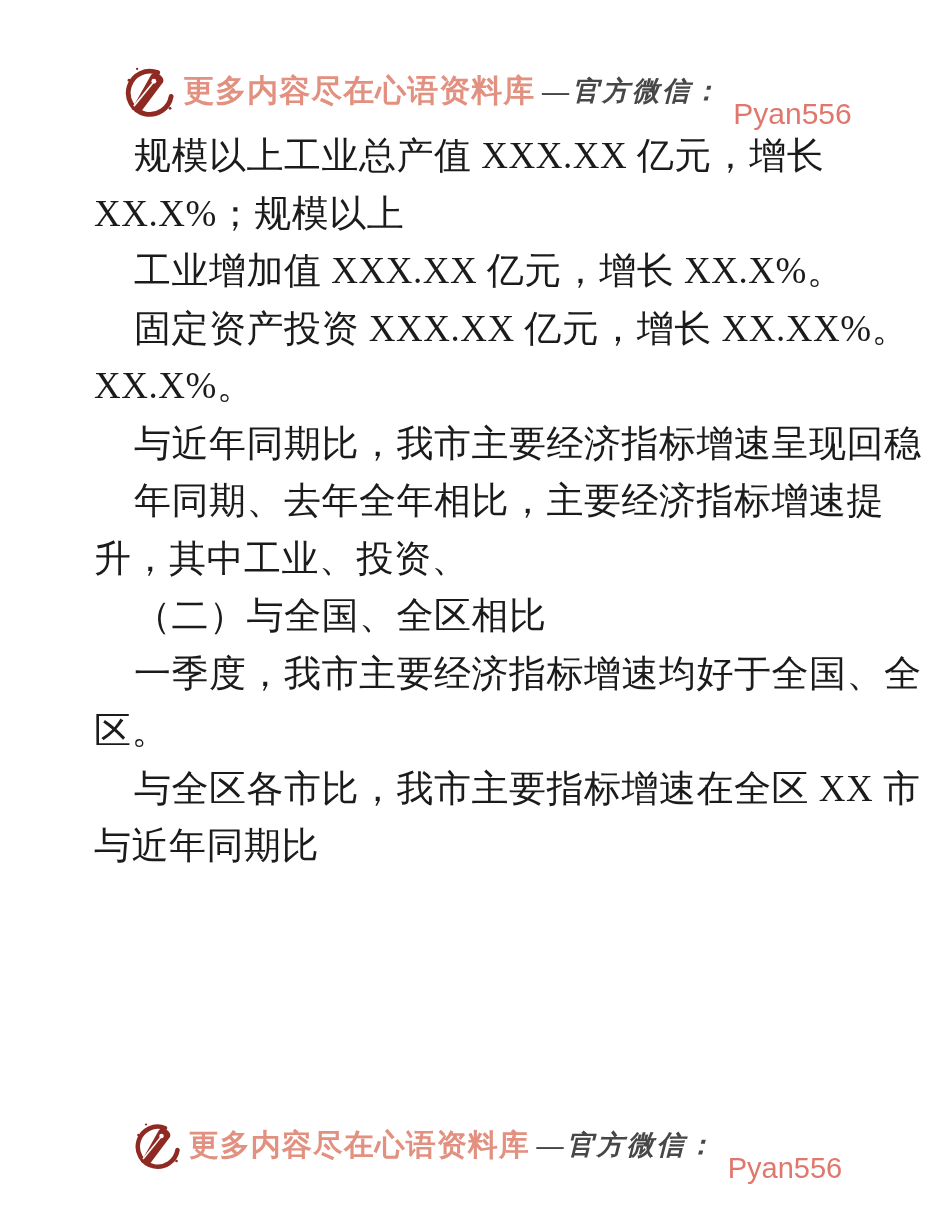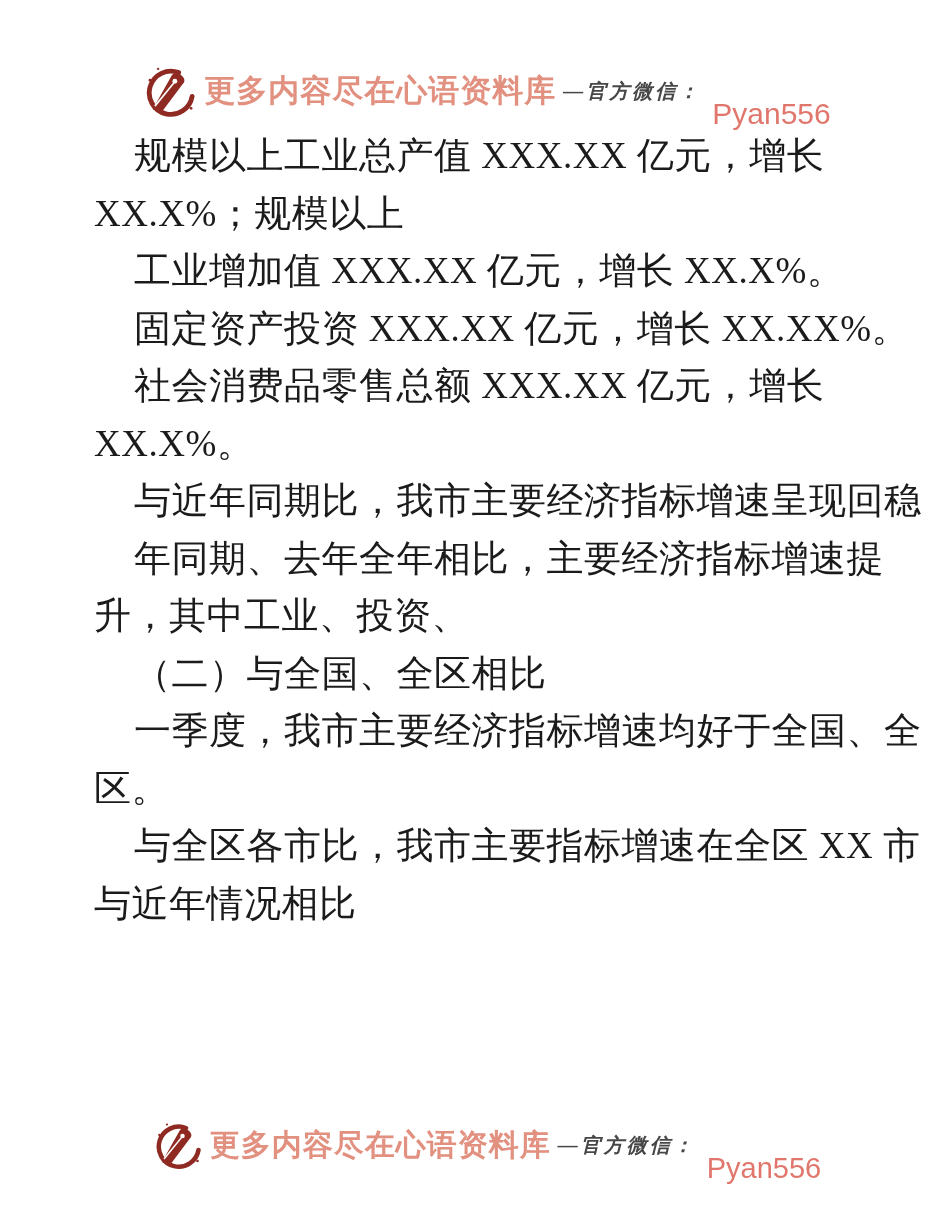--- a/index.html
+++ b/index.html
@@ -18,21 +18,21 @@
   }
   .watermark.header{top:60px;height:62px;}
   .watermark.footer{top:1116px;height:58px;}
   .logo-wrap{display:inline-flex;align-items:center;}
   .wm-brand{
     color:#e2907f;font-size:31px;font-weight:bold;
     letter-spacing:1px;
     font-family:"Liberation Serif","DejaVu Serif",serif;
   }
   .wm-label{
-    color:#474747;font-size:20px;font-style:italic;font-weight:bold;
+    color:#474747;font-size:27px;font-style:italic;font-weight:bold;
     letter-spacing:3px;
     font-family:"Liberation Serif","DejaVu Serif",serif;
   }
   .wm-id{
     color:#e0766c;font-size:30px;
     font-family:"Liberation Sans","DejaVu Sans",sans-serif;
     margin-left:4px;
     margin-top:46px;
   }
   .watermark.footer .wm-brand{font-size:30px;}
@@ -69,30 +69,29 @@
     <span class="wm-brand">更多内容尽在心语资料库</span>
     <span class="wm-label">—官方微信：</span>
     <span class="wm-id">Pyan556</span>
   </div>
 
   <div class="doc-body" id="doc-lines">
       <div class="line indent">规模以上工业总产值 XXX.XX 亿元，增长</div>
       <div class="line">XX.X%；规模以上</div>
       <div class="line indent">工业增加值 XXX.XX 亿元，增长 XX.X%。</div>
       <div class="line indent">固定资产投资 XXX.XX 亿元，增长 XX.XX%。</div>
-      <div class="line indent">社会消费品零售总额 XXX.XX 亿元，增长</div>
       <div class="line">XX.X%。</div>
       <div class="line indent">与近年同期比，我市主要经济指标增速呈现回稳</div>
       <div class="line indent">年同期、去年全年相比，主要经济指标增速提</div>
       <div class="line">升，其中工业、投资、</div>
       <div class="line indent">（二）与全国、全区相比</div>
       <div class="line indent">一季度，我市主要经济指标增速均好于全国、全</div>
       <div class="line">区。</div>
       <div class="line indent">与全区各市比，我市主要指标增速在全区 XX 市</div>
-      <div class="line">与近年情况相比</div>
+      <div class="line">与近年同期比</div>
     </div>
 
   <div class="watermark footer">
     <span class="logo-wrap">
       <svg width="50" height="50" viewBox="0 0 100 100" aria-hidden="true">
         <path d="M66 16 A 40 40 0 1 0 91 60" fill="none" stroke="#8e2a22" stroke-width="9" stroke-linecap="round"></path>
         <path d="M18 84 L54 20 Q60 13 70 20 Q79 27 76 34 L34 90 Z" fill="#8e2a22"></path>
         <line x1="22" y1="78" x2="57" y2="35" stroke="#ffffff" stroke-width="3"></line>
         <circle cx="59" cy="32" r="4.5" fill="#ffffff"></circle>
         <circle cx="13" cy="30" r="2.6" fill="#8e2a22"></circle>

